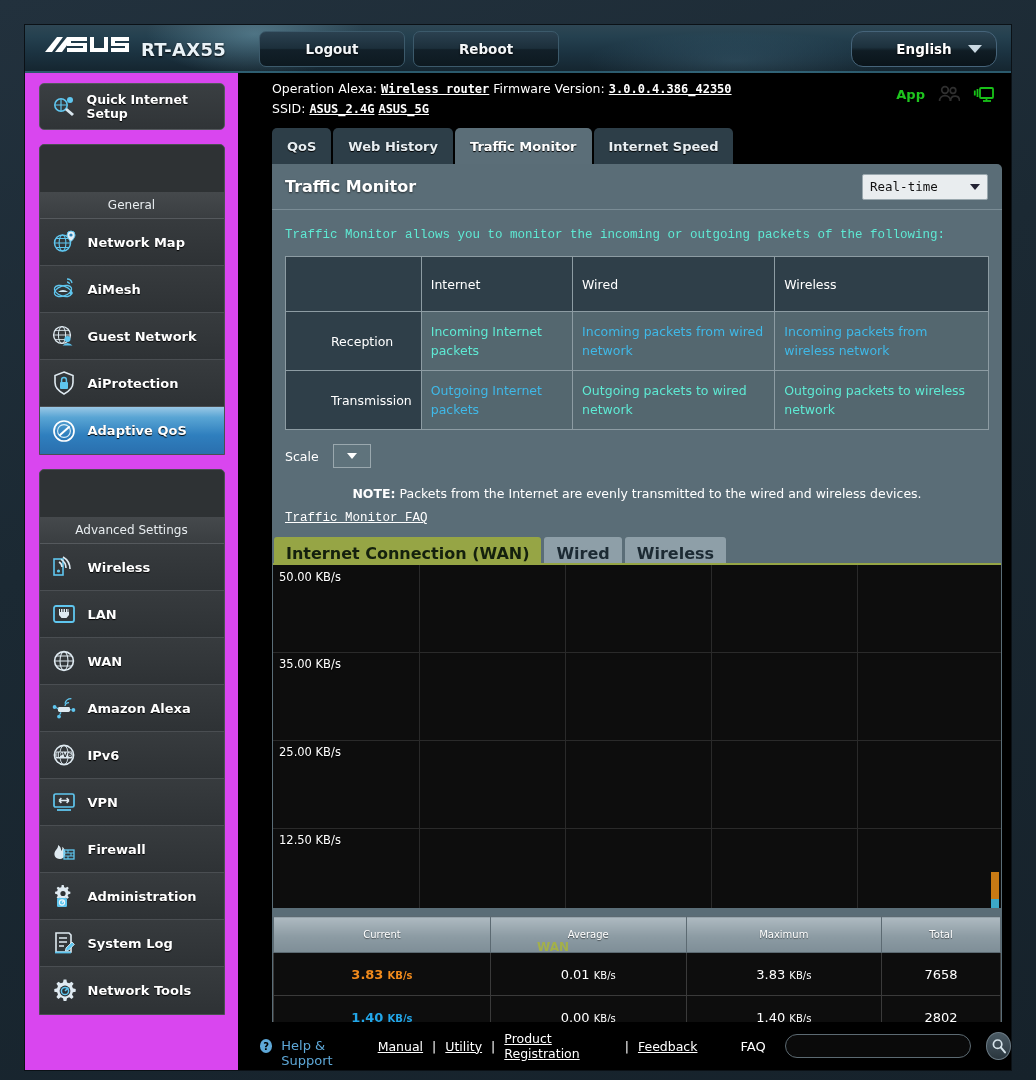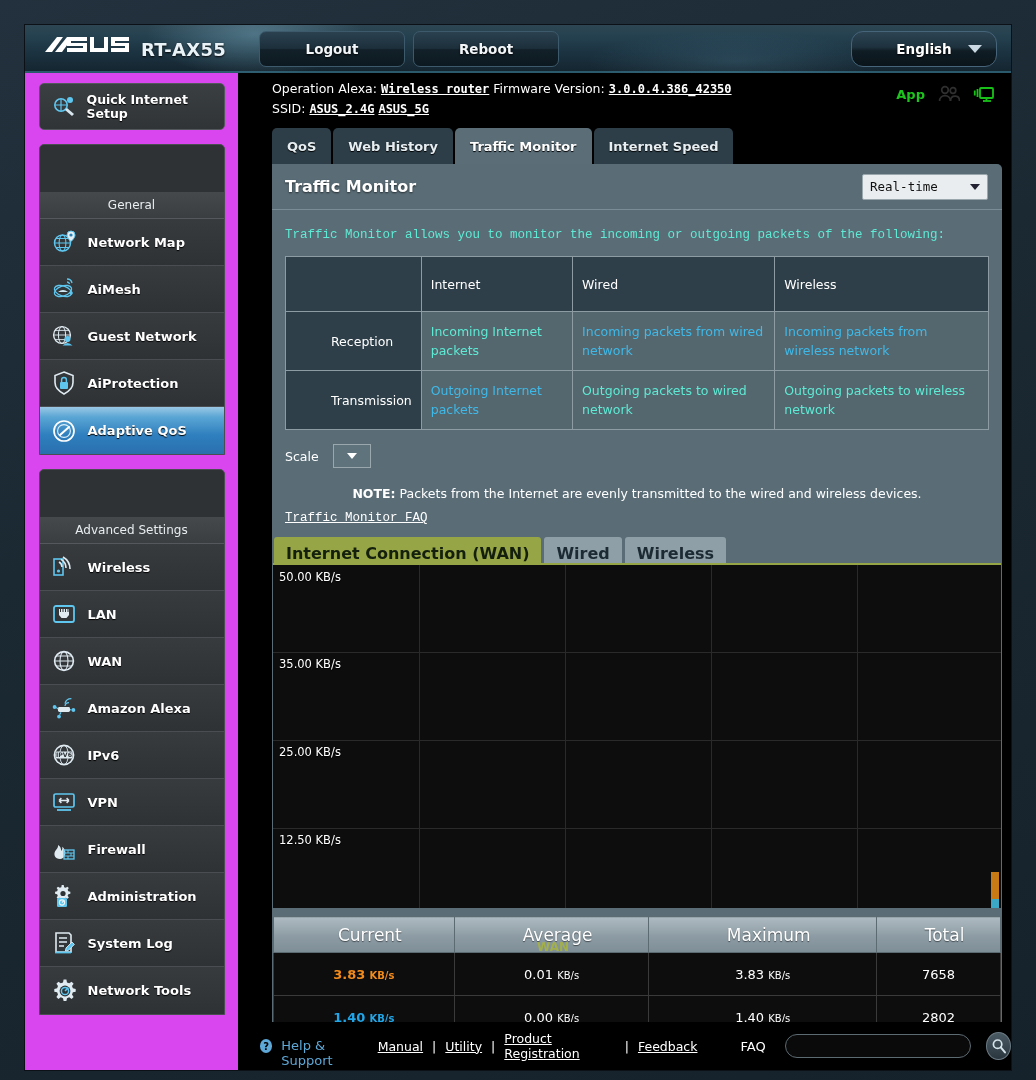--- a/index.html
+++ b/index.html
@@ -196,23 +196,22 @@
   .ylab{position:absolute;left:6px;font-size:11.5px;color:#ffffff;
     font-family:"DejaVu Sans","Liberation Sans",sans-serif;
     text-shadow:0 1px 1px #000;}
   .databar{position:absolute;width:8px;}
   .wan-tag{position:absolute;font-size:12px;font-weight:bold;color:#a3b04a;}
 
   
   .stats{margin:8px 1px 0 1px;width:728px;border-collapse:collapse;}
   .stats th{
     height:36px;background:linear-gradient(180deg,#aebac1 0%,#8c9ba3 55%,#7e8e97 100%);
-    color:#ffffff;font-size:17px;font-weight:normal;border:1px solid #5c6a72;
+    color:#ffffff;font-size:10px;font-weight:normal;border:1px solid #5c6a72;
     text-shadow:0 1px 1px rgba(0,0,0,.5);
-    padding-left:12px;
   }
   .stats td{
     height:43px;background:#0d0d0d;border:1px solid #3a3a3a;text-align:center;
     font-size:13px;color:#ffffff;
   }
   .stats td .u{font-size:10px;}
   .v-or{color:#f28b1c;font-weight:bold;}
   .v-cy{color:#22a6e8;font-weight:bold;}
 
   

